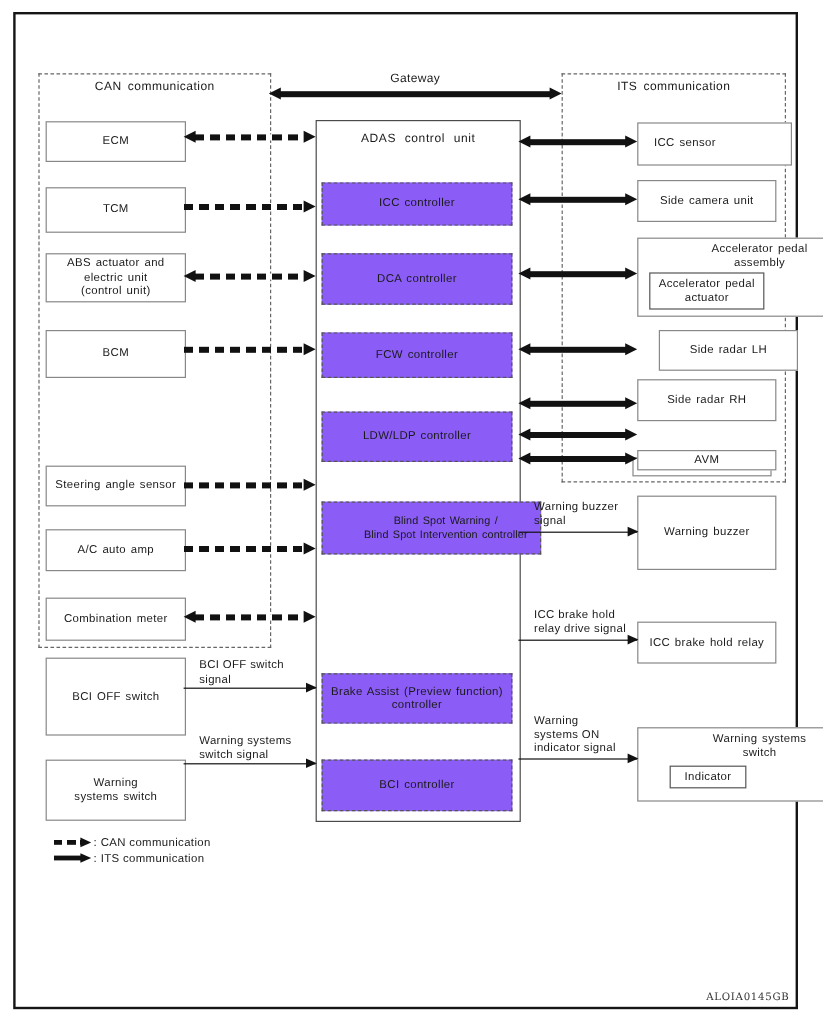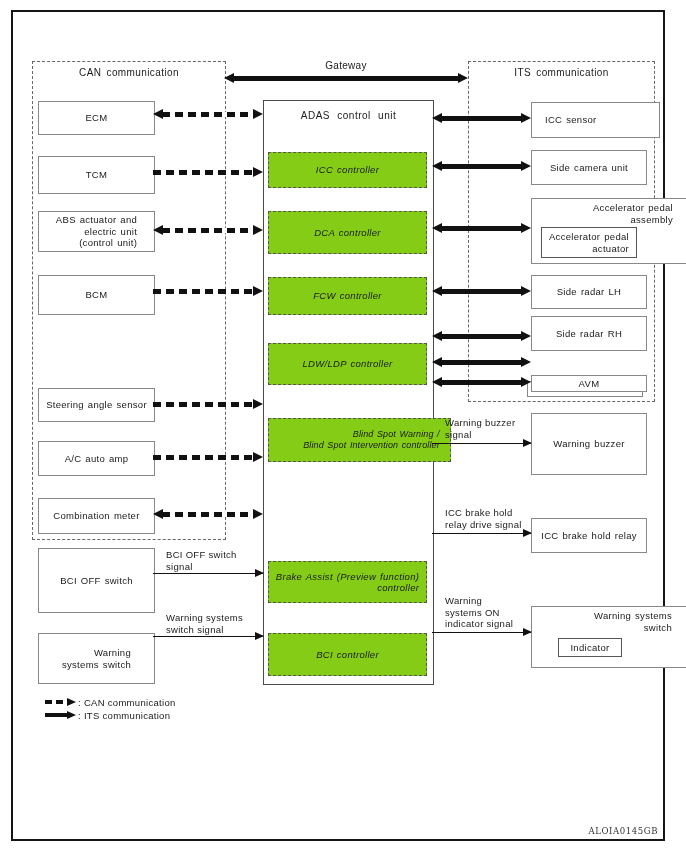--- a/index.html
+++ b/index.html
@@ -4,31 +4,31 @@
 <style>
   html,body{margin:0;padding:0;background:#fff;}
   .canvas{position:relative;width:686px;height:850px;background:#fff;
           font-family:"Liberation Sans",sans-serif;color:#1a1a1a;overflow:hidden;}
   .frame{position:absolute;left:11px;top:10px;width:650px;height:827px;border:2px solid #151515;}
   .group{position:absolute;border:1px dashed #666;background:transparent;z-index:1;}
   .group-title{position:absolute;left:0;right:0;top:5px;text-align:center;font-size:10px;
                letter-spacing:.4px;word-spacing:2px;}
   .node{position:absolute;background:#fff;border:1px solid #888;z-index:2;
         display:flex;align-items:center;justify-content:center;text-align:center;}
-  .lbl{font-size:9.5px;line-height:11.5px;letter-spacing:.3px;word-spacing:1px;white-space:pre-line;text-align:right;}
+  .lbl{font-size:9.5px;line-height:11.5px;letter-spacing:.3px;word-spacing:1px;white-space:pre-line;}
   .lbl.small{font-size:9px;letter-spacing:.1px;}
   .node.alignl{justify-content:flex-start;padding-left:13px;text-align:left;}
   .node.stack{flex-direction:column;justify-content:flex-start;padding-top:3px;padding-left:44px;}
   .node .inner{border:1px solid #555;}
   .bigbox{position:absolute;left:263px;top:100px;width:169px;height:583px;border:1.5px solid #4a4a4a;
           background:#fff;z-index:2;}
   .bigbox-title{position:absolute;left:0;right:0;top:9px;text-align:center;font-size:10px;
                 letter-spacing:.5px;word-spacing:4px;}
-  .ctrl{position:absolute;left:4px;width:157px;border:1px dashed #555;background:#84cc16;
-        display:flex;align-items:center;justify-content:center;text-align:center;font-style:italic;}
+  .ctrl{position:absolute;left:4px;width:157px;border:1px dashed #555;background:#8b5cf6;
+        display:flex;align-items:center;justify-content:center;text-align:center;}
   
   .fat{position:absolute;height:5px;z-index:3;}
   .fat::before{content:"";position:absolute;top:0;height:5px;}
   .fat.both::before{left:9px;right:9px;}
   .fat.right::before{left:0;right:9px;}
   .fat.dashed::before{background:repeating-linear-gradient(90deg,#111 0 8px,#fff 8px 13px);}
   .fat.solid::before{background:#111;}
   .fat .hl,.fat .hr{position:absolute;top:-3px;width:0;height:0;
         border-top:5.5px solid transparent;border-bottom:5.5px solid transparent;}
   .fat .hl{left:0;border-right:10px solid #111;}
@@ -135,21 +135,21 @@
     <span class="lbl">Side camera unit</span>
   </div>
   <div class="node stack" style="left:531px;top:198px;width:114px;height:61px;">
     <span class="lbl">Accelerator pedal
 assembly</span>
     <div class="node inner" style="left:9px;top:28px;width:94px;height:29px;">
       <span class="lbl">Accelerator pedal
 actuator</span>
     </div>
   </div>
-  <div class="node" style="left:531px;top:275px;width:114px;height:32px;">
+  <div class="node" style="left:549px;top:275px;width:114px;height:32px;">
     <span class="lbl">Side radar LH</span>
   </div>
   <div class="node" style="left:531px;top:316px;width:114px;height:33px;">
     <span class="lbl">Side radar RH</span>
   </div>
   <div class="node" style="left:527px;top:357px;width:114px;height:14px;margin-top:24px;">
     <span class="lbl">Sonar</span>
   </div>
   <div class="node" style="left:531px;top:375px;width:114px;height:15px;">
     <span class="lbl">AVM</span>

